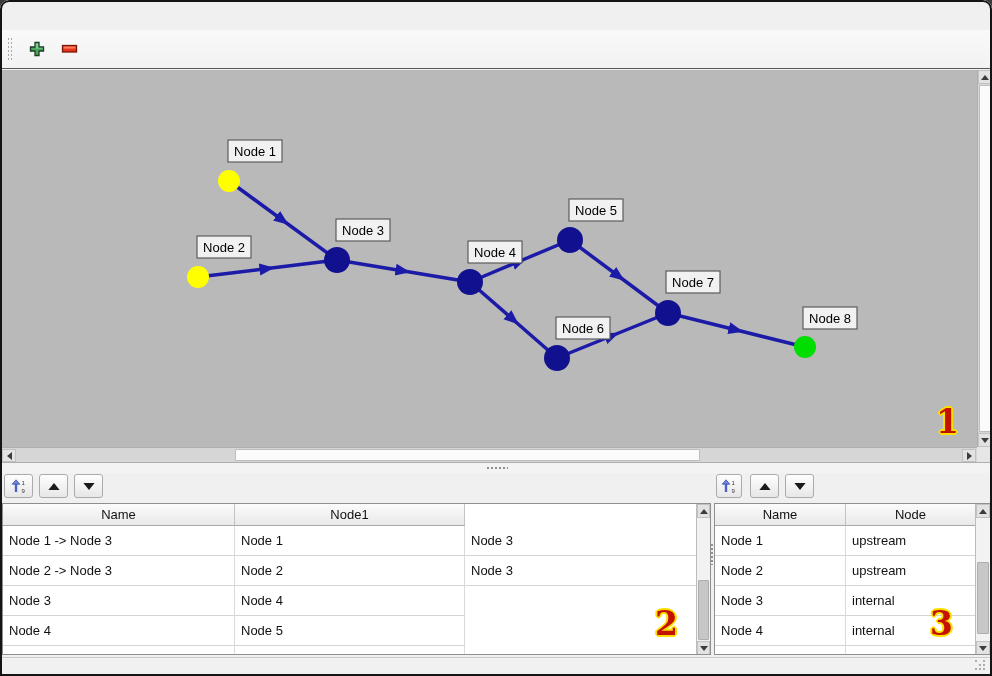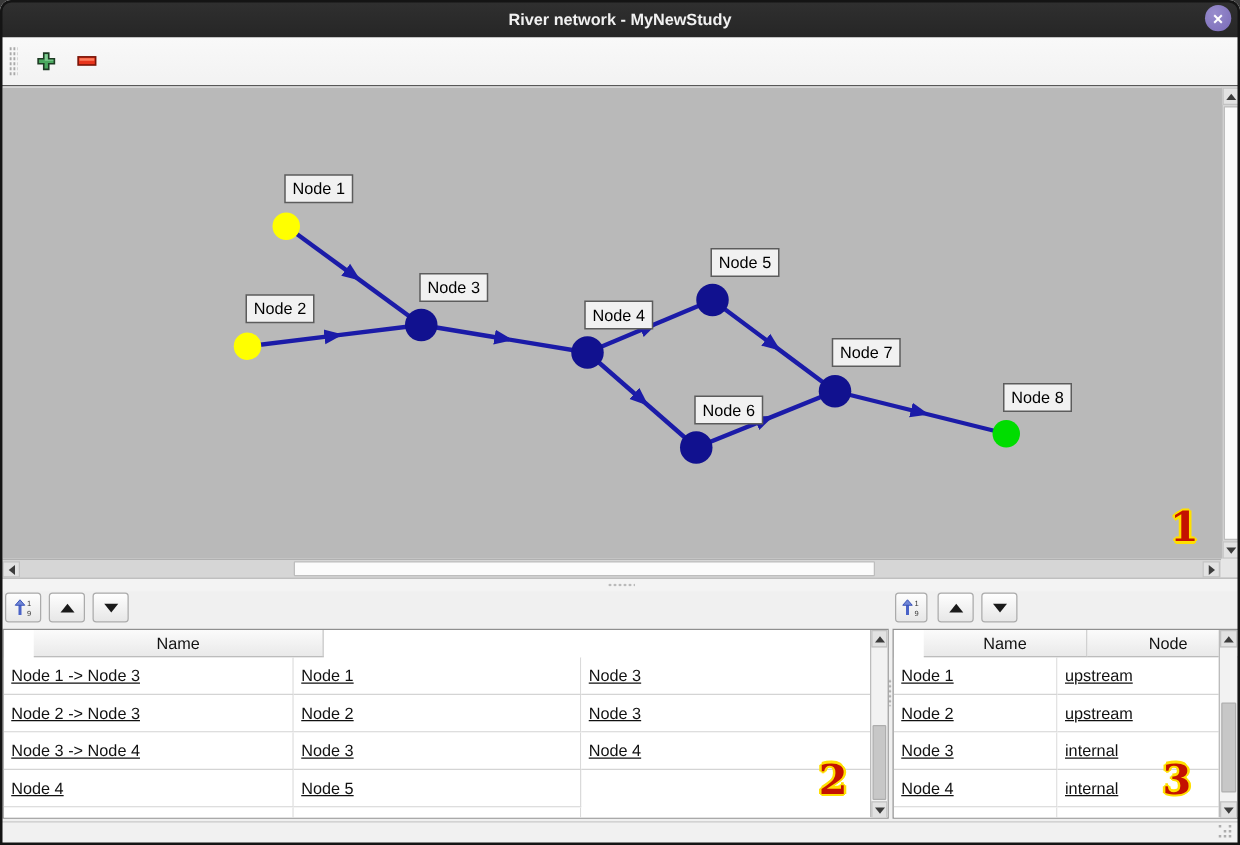--- a/index.html
+++ b/index.html
@@ -86,27 +86,27 @@
   
   .mini-btn {
     position:absolute; width:29px; height:24px; border:1px solid #ababab; border-radius:3px;
     background:linear-gradient(#fefefe,#e7e7e7);
     display:flex; align-items:center; justify-content:center; cursor:pointer;
   }
   .mini-btn .tri.up, .mini-btn .tri.down { transform:scale(1.4); }
 
   
   .dtable { position:absolute; top:503px; height:152px; background:#fff; border:1px solid #8f8f8f; overflow:hidden; }
-  .thead { display:grid; height:22px;margin-left:24px; }
+  .thead { display:grid; height:22px; }
   .th {
     background:linear-gradient(#fbfbfb,#e9e9e9);
     border-right:1px solid #c3c3c3; border-bottom:1px solid #a8a8a8;
     text-align:center; line-height:21px; font-size:13px; overflow:hidden; white-space:nowrap;
   }
-  .tbody .tr { display:grid;text-decoration:underline; }
+  .tbody .tr { display:grid; }
   .td {
     height:30px; line-height:29px; padding-left:6px;
     border-right:1px solid #dadada; border-bottom:1px solid #d4d4d4;
     font-size:13px; white-space:nowrap; overflow:hidden; background:#fff;
   }
   #branches-table .thead, #branches-table .tr { grid-template-columns:232px 230px 233px; width:695px; }
   #nodes-table   .thead, #nodes-table   .tr { grid-template-columns:131px 130px; width:261px; }
   .table-vscroll { position:absolute; top:0; right:0; bottom:0; background:#f2f2f2; border-left:1px solid #bcbcbc; }
 
   
@@ -127,26 +127,20 @@
     text-shadow:-2px 0 #ffdf00, 2px 0 #ffdf00, 0 -2px #ffdf00, 0 2px #ffdf00,
                 -1px -1px #ffdf00, 1px -1px #ffdf00, -1px 1px #ffdf00, 1px 1px #ffdf00;
     pointer-events:none;
   }
 </style>
 </head>
 <body>
 
 <div class="window">
 
-  <div class="titlebar">
-    <div class="title-text">River network - MyNewStudy</div>
-    <div class="close-btn">
-      <span class="close-x"></span>
-    </div>
-  </div>
 
   <div class="toolbar">
     <div class="tb-handle"></div>
     <div class="tb-btn">
       <svg width="16" height="16" viewBox="0 0 16 16">
         <path d="M6,1.5 L10,1.5 L10,6 L14.5,6 L14.5,10 L10,10 L10,14.5 L6,14.5 L6,10 L1.5,10 L1.5,6 L6,6 Z" fill="#4aa85e" stroke="#1e3b24" stroke-width="1.3"></path>
         <path d="M6.8,2.3 L9.2,2.3 L9.2,6.8 L13.7,6.8 L13.7,7.6 L6.8,7.6 Z" fill="#8fd4a0" opacity="0.8"></path>
       </svg>
     </div>
     <div class="tb-btn">
@@ -256,34 +250,34 @@
   <div class="mini-btn" style="left:750px; top:474px;">
       <span class="tri up" style="border-bottom-color:#1a1a1a;"></span>
     </div>
   <div class="mini-btn" style="left:785px; top:474px;">
       <span class="tri down" style="border-top-color:#1a1a1a;"></span>
     </div>
 
   <div id="branches-table" class="dtable" style="left:2px; width:709px;">
     <div class="thead">
         <div class="th">Name</div>
+        <div class="th">Node1</div>
       </div>
     <div class="tbody">
         <div class="tr">
           <div class="td">Node 1 -&gt; Node 3</div>
           <div class="td">Node 1</div>
           <div class="td">Node 3</div>
         </div>
         <div class="tr">
           <div class="td">Node 2 -&gt; Node 3</div>
           <div class="td">Node 2</div>
           <div class="td">Node 3</div>
         </div>
         <div class="tr">
-          <div class="td">Node 3 -&gt; Node 4</div>
           <div class="td">Node 3</div>
           <div class="td">Node 4</div>
         </div>
         <div class="tr">
           <div class="td">Node 4</div>
           <div class="td">Node 5</div>
         </div>
         <div class="tr">
           <div class="td"></div>
           <div class="td"></div>

